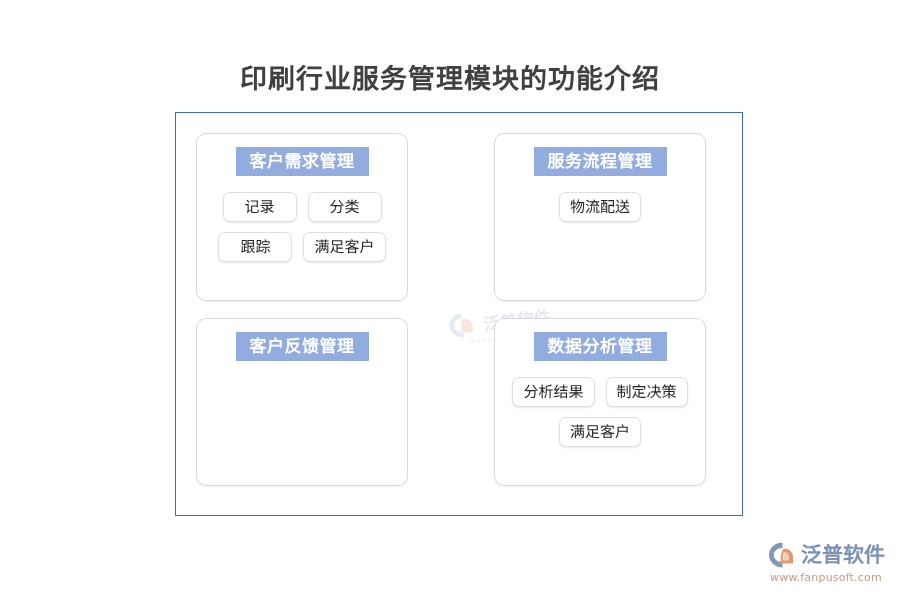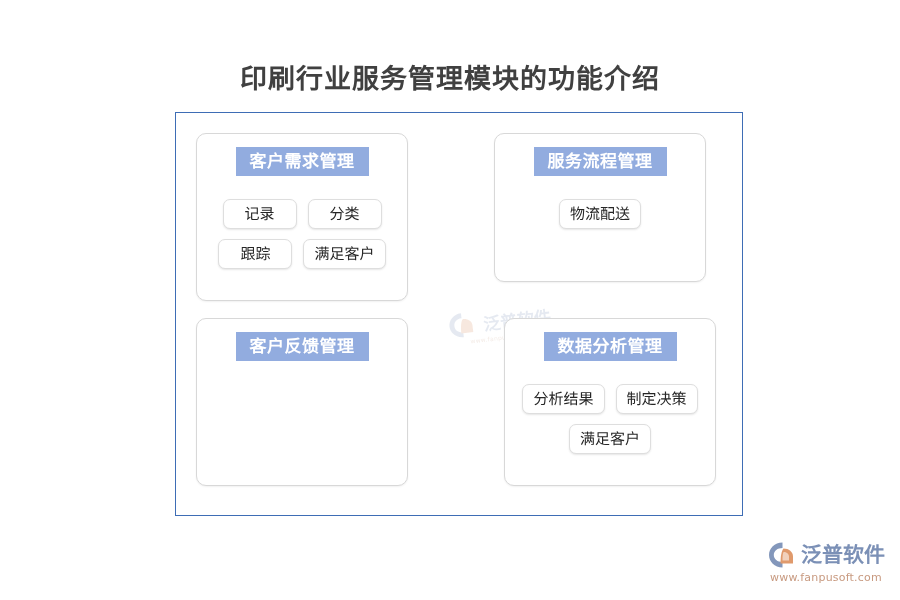--- a/index.html
+++ b/index.html
@@ -98,39 +98,39 @@
     border: 1px solid #d8d8d8;
     border-radius: 10px;
     box-shadow: 0 1px 2px rgba(0,0,0,0.06);
     display: flex;
     flex-direction: column;
     align-items: center;
     padding-top: 13px;
     gap: 12px;
   }
   .card.c0 { left: 20px;  top: 20px;  width: 212px; height: 168px; }
-  .card.c1 { left: 318px; top: 20px;  width: 212px; height: 149px; }
+  .card.c1 { left: 318px; top: 20px;  width: 212px; height: 168px; }
   .card.c2 { left: 20px;  top: 205px; width: 212px; height: 168px; }
-  .card.c3 { left: 328px; top: 205px; width: 212px; height: 168px; }
+  .card.c3 { left: 318px; top: 205px; width: 212px; height: 168px; }
 
   .card-title {
     background: #92acdf;
     color: #ffffff;
     font-size: 17px;
     font-weight: bold;
     line-height: 29px;
     height: 29px;
     padding: 0 14px;
     letter-spacing: .5px;
     white-space: nowrap;
     text-align: center;
   }
 
   .tag-rows {
-    margin-top: 11px;
+    margin-top: 4px;
     width: 100%;
     display: flex;
     flex-direction: column;
     align-items: center;
     gap: 10px;
   }
   .tag-row {
     display: flex;
     justify-content: center;
     gap: 11px;

